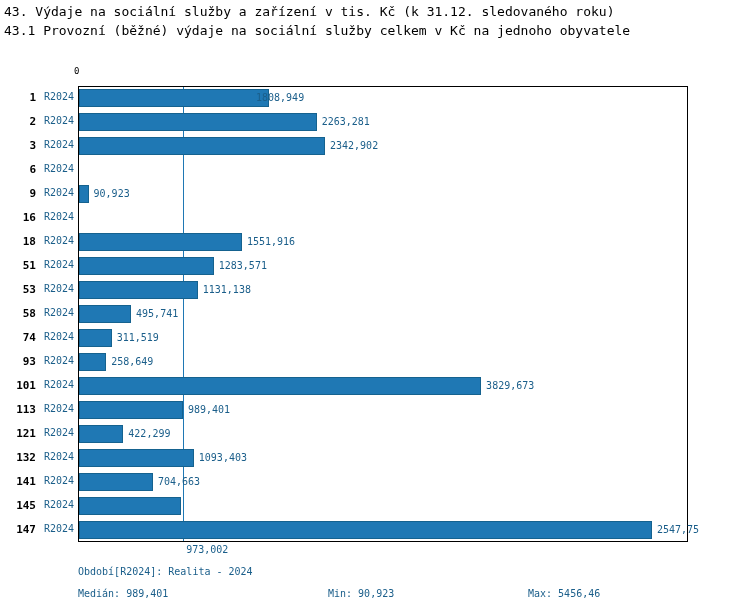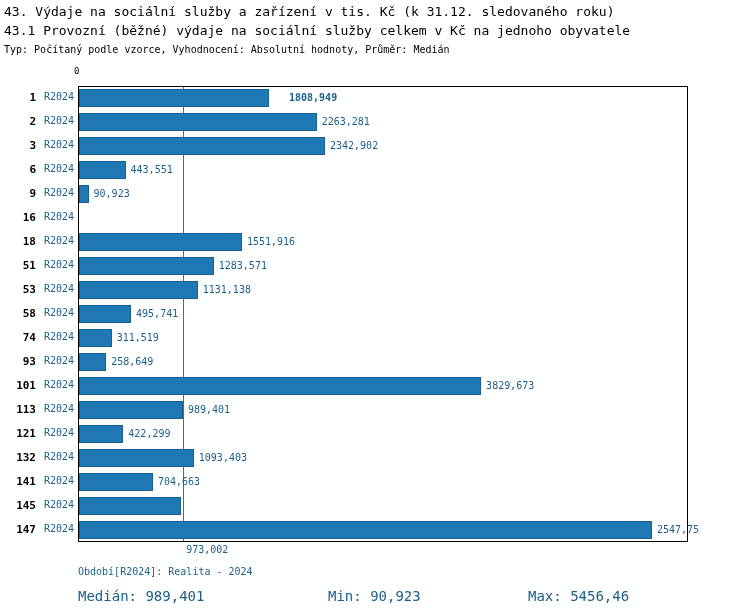--- a/index.html
+++ b/index.html
@@ -144,50 +144,49 @@
   }
   .stats {
     position: absolute;
     left: 78px;
     top: 28px;
     width: 620px;
     height: 16px;
   }
   .stat {
     position: absolute;
-    font-size: 14px;
+    font-size: 10px;
     color: #1a5e8a;
     font-family: "DejaVu Sans Mono", monospace;
     white-space: nowrap;
   }
   .stat.median { left: 0px; }
   .stat.min { left: 250px; }
   .stat.max { left: 450px; }
 </style>
 </head>
 <body>
 
 <div class="titles">
   <div class="title-line">43. Výdaje na sociální služby a zařízení v tis. Kč (k 31.12. sledovaného roku)</div>
   <div class="title-line">43.1 Provozní (běžné) výdaje na sociální služby celkem v Kč na jednoho obyvatele</div>
-  <div class="subtitle">Typ: Počítaný podle vzorce, Vyhodnocení: Absolutní hodnoty, Průměr: Medián</div>
 </div>
 
 <div class="chart">
   <div class="axis-zero-label">0</div>
   <div class="plot">
     <div class="median-line" id="median-line" style="left: 103.887px; background: rgb(31, 120, 180);"></div>
   </div>
   <div class="rows" id="rows">
       <div class="row">
         <div class="row-id">1</div>
         <div class="row-period">R2024</div>
         <div class="bar-wrap">
           <div class="bar" style="width: 189.94px; background: rgb(31, 120, 180);"></div>
-          <div class="bar-label" style="left: 210px; font-weight: bold;">1808,949</div>
+          <div class="bar-label" style="left: 177px;">1808,949</div>
         </div>
       </div>
       <div class="row">
         <div class="row-id">2</div>
         <div class="row-period">R2024</div>
         <div class="bar-wrap">
           <div class="bar" style="width: 237.645px; background: rgb(31, 120, 180);"></div>
           <div class="bar-label" style="left: 242.645px;">2263,281</div>
         </div>
       </div>
@@ -195,24 +194,20 @@
         <div class="row-id">3</div>
         <div class="row-period">R2024</div>
         <div class="bar-wrap">
           <div class="bar" style="width: 246.005px; background: rgb(31, 120, 180);"></div>
           <div class="bar-label" style="left: 251.005px;">2342,902</div>
         </div>
       </div>
       <div class="row">
         <div class="row-id">6</div>
         <div class="row-period">R2024</div>
-        <div class="bar-wrap">
-          <div class="bar" style="width: 46.5729px; background: rgb(31, 120, 180);"></div>
-          <div class="bar-label" style="left: 51.5729px;">443,551</div>
-        </div>
       </div>
       <div class="row">
         <div class="row-id">9</div>
         <div class="row-period">R2024</div>
         <div class="bar-wrap">
           <div class="bar" style="width: 9.54692px; background: rgb(31, 120, 180);"></div>
           <div class="bar-label" style="left: 14.5469px;">90,923</div>
         </div>
       </div>
       <div class="row">

